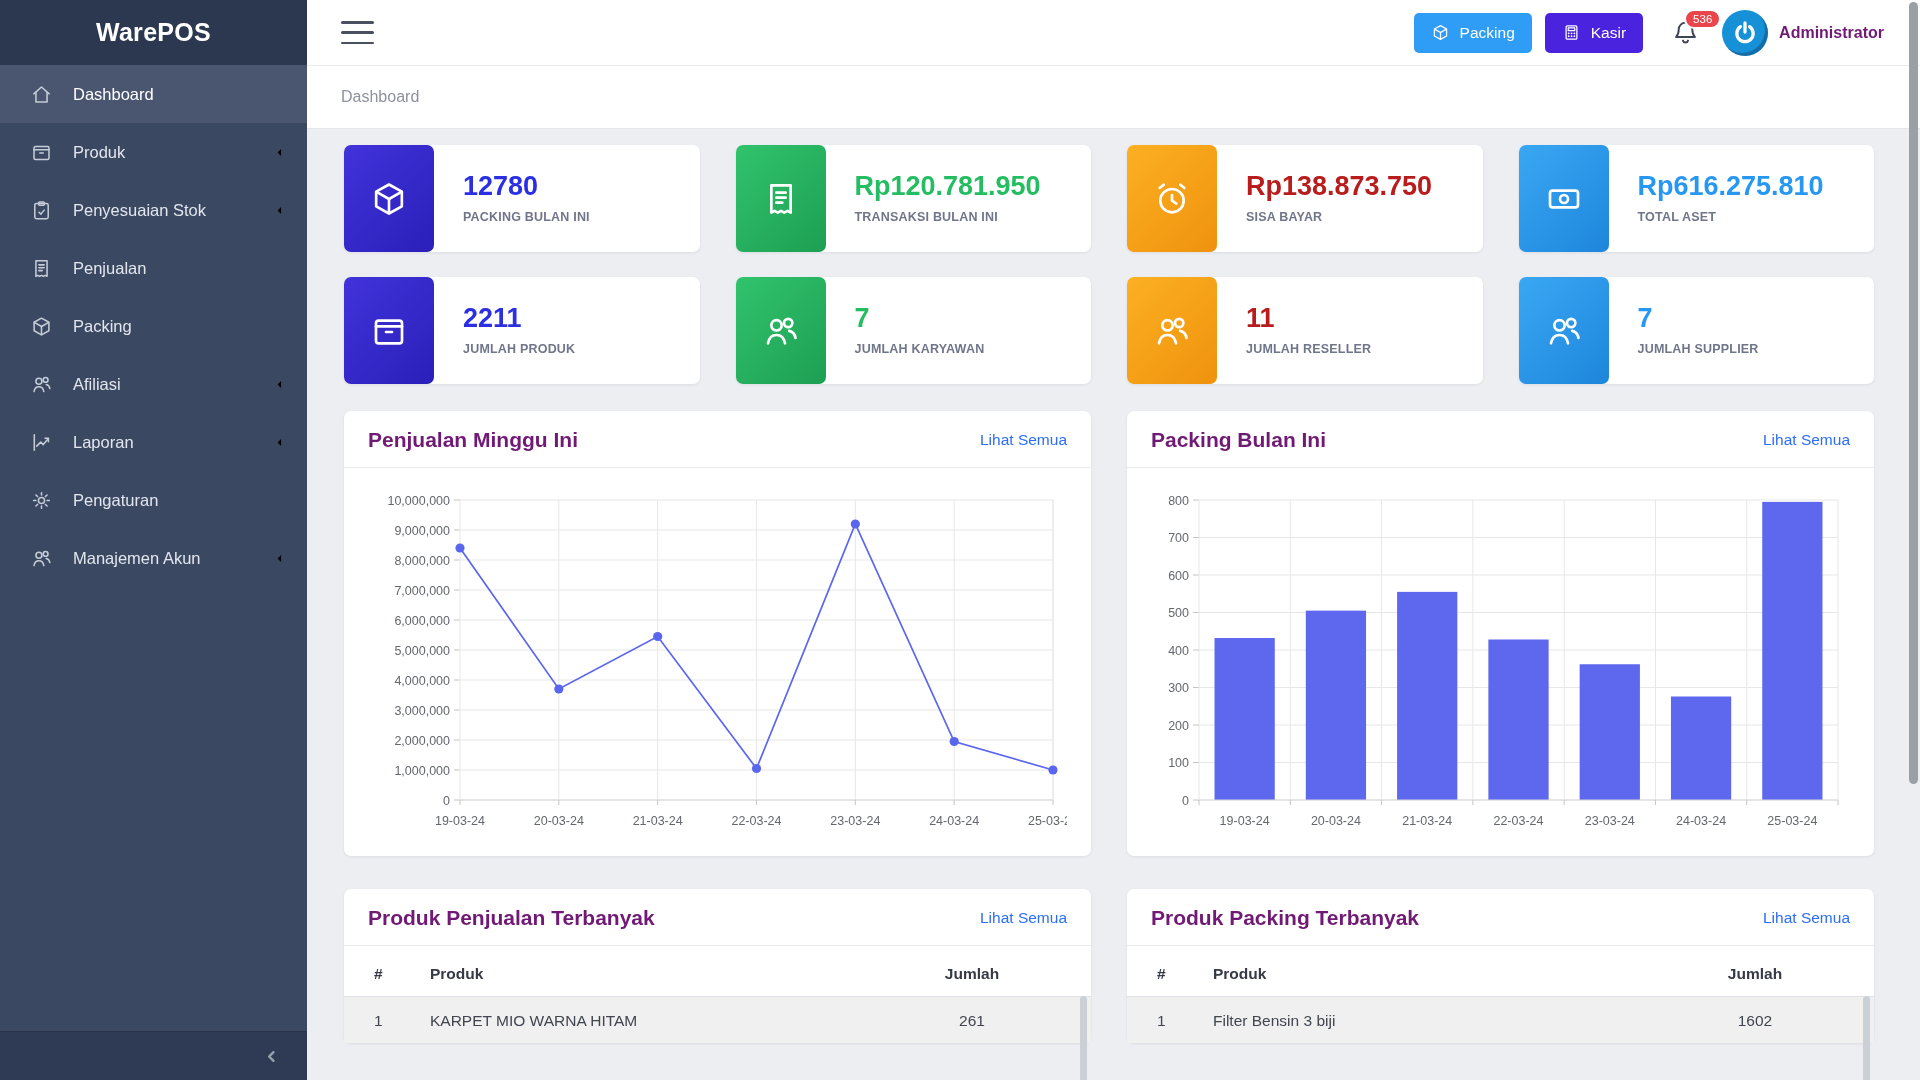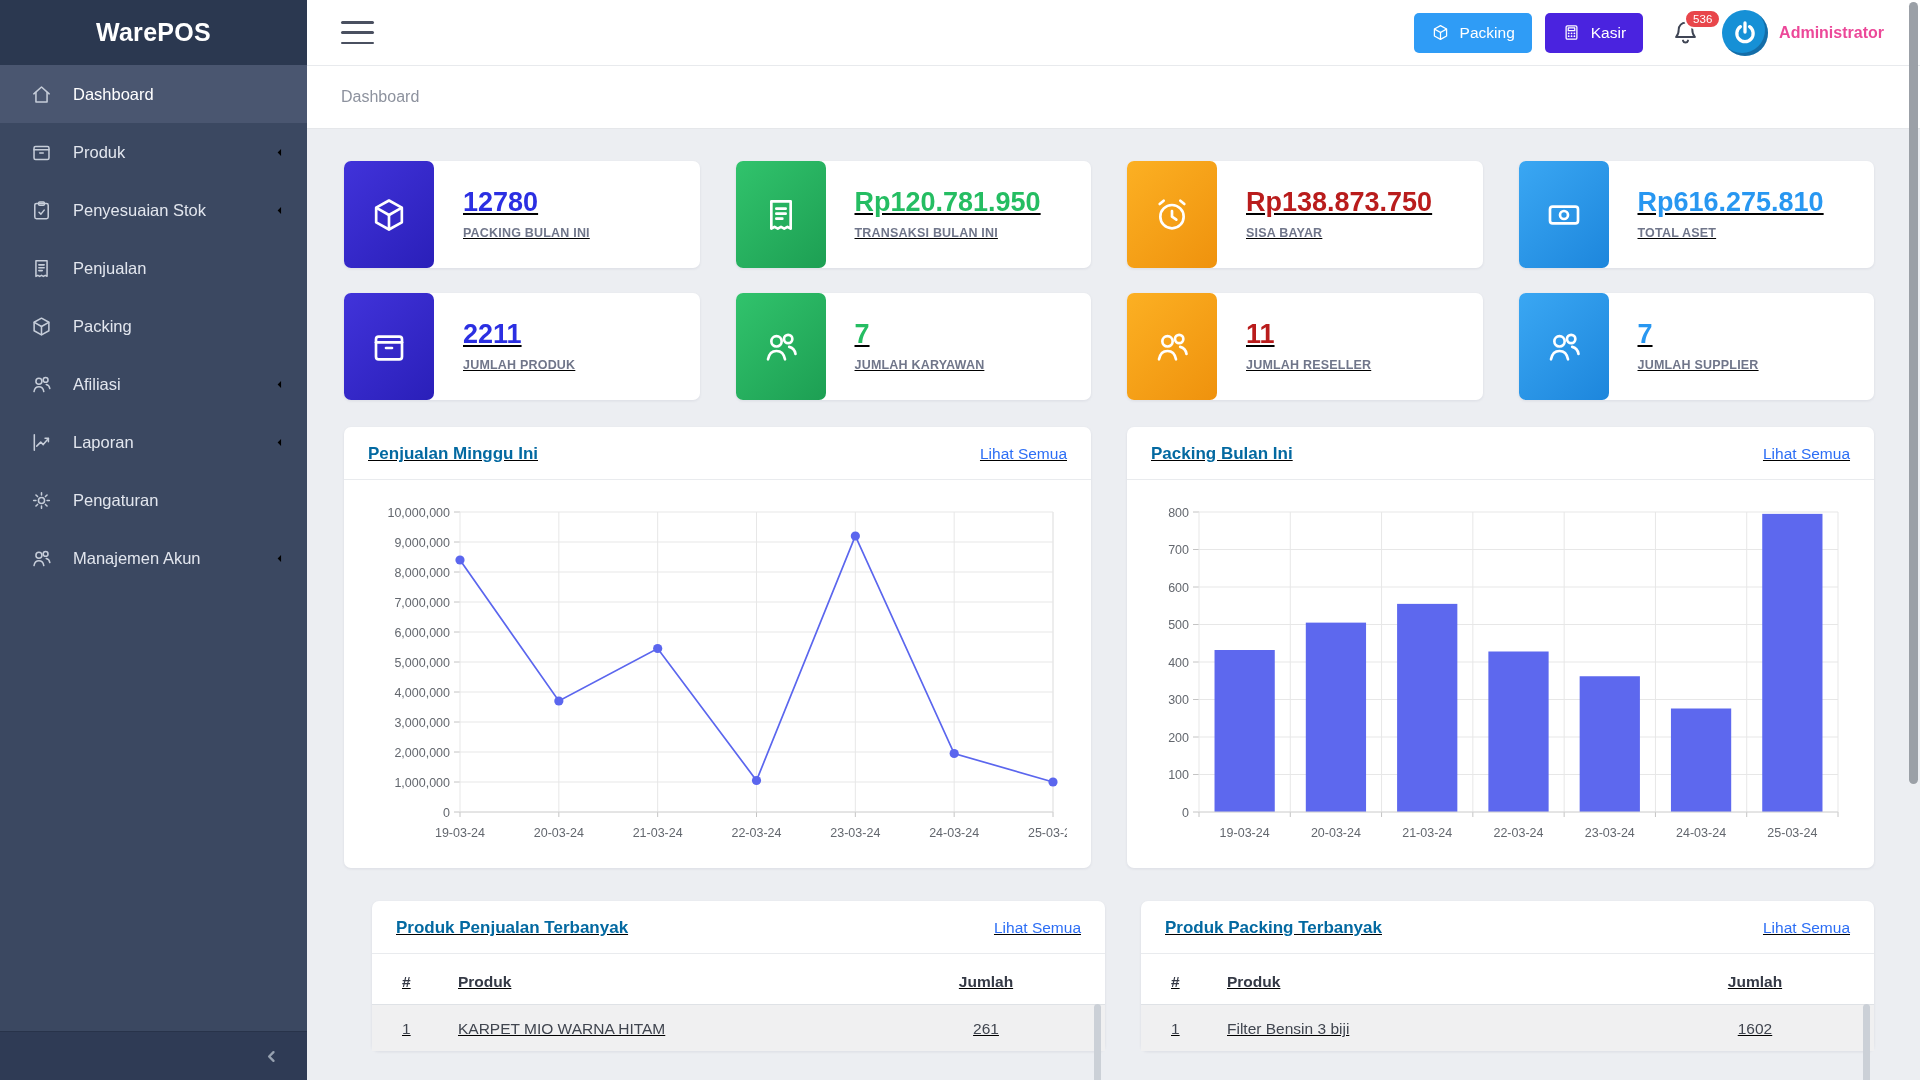--- a/index.html
+++ b/index.html
@@ -34,26 +34,26 @@
   .btn-packing{background:#2f9cf6;margin-right:13px;}
   .btn-kasir{background:#4a23df;margin-right:28px;}
   .bell-wrap{position:relative;margin-right:22px;cursor:pointer;}
   .bell-icn{display:block;width:29px;height:29px;color:#3f4554;}
   .badge{position:absolute;top:-9px;left:13px;background:#e8464b;color:#fff;font-size:11.5px;
     font-weight:normal;padding:2px 7px;border-radius:10px;border:2px solid #fff;}
   .avatar{width:46px;height:46px;border-radius:50%;background:#1690d6;display:flex;align-items:center;
     justify-content:center;margin-right:11px;cursor:pointer;box-shadow:inset -3px -3px 0 rgba(16,47,82,.35);}
   .avatar .power-icn{width:28px;height:28px;color:#fff;}
   .avatar .power-icn svg{stroke-width:2.8;}
-  .username{font-size:16px;font-weight:bold;color:#ec4899;}
+  .username{font-size:16px;font-weight:bold;color:#701a75;}
 
   .breadcrumb{height:62px;flex:none;background:#fff;border-bottom:1px solid #e5e7ea;
     display:flex;align-items:center;padding-left:34px;color:#8d929e;font-size:16px;}
 
-  .content{flex:1;padding:32px 46px 0 37px;overflow:hidden;text-decoration:underline;}
+  .content{flex:1;padding:16px 46px 0 37px;overflow:hidden;}
 
   
   .stats-grid{display:grid;grid-template-columns:repeat(4,1fr);gap:25px 36px;}
   .stat-card{background:#fff;border-radius:7px;height:107px;display:flex;
     box-shadow:0 1px 3px rgba(20,30,60,.08);}
   .stat-icon{width:90px;flex:none;border-radius:7px;display:flex;align-items:center;justify-content:center;color:#fff;}
   .stat-icon .icn{width:40px;height:40px;}
   .stat-info{display:flex;flex-direction:column;justify-content:center;padding-left:29px;min-width:0;}
   .stat-value{font-size:27px;font-weight:bold;line-height:1;}
   .stat-label{font-size:12.5px;font-weight:bold;color:#70768a;margin-top:10px;letter-spacing:.2px;white-space:nowrap;}
@@ -61,25 +61,25 @@
   .theme-indigo .stat-value{color:#2b2fe2;}
   .theme-green  .stat-icon{background:linear-gradient(135deg,#31c36c,#1d9f53);}
   .theme-green  .stat-value{color:#25bd62;}
   .theme-orange .stat-icon{background:linear-gradient(135deg,#fcb023,#ef920d);}
   .theme-orange .stat-value{color:#b91c1c;}
   .theme-blue   .stat-icon{background:linear-gradient(135deg,#3aa7f3,#1d86dc);}
   .theme-blue   .stat-value{color:#2897f1;}
 
   
   .charts-grid{display:grid;grid-template-columns:1fr 1fr;gap:36px;margin-top:27px;}
-  .tables-grid{display:grid;grid-template-columns:1fr 1fr;gap:36px;margin-top:33px;margin-left:28px;}
+  .tables-grid{display:grid;grid-template-columns:1fr 1fr;gap:36px;margin-top:33px;}
   .panel{background:#fff;border-radius:7px;box-shadow:0 1px 3px rgba(20,30,60,.08);}
   .panel-header{display:flex;align-items:center;justify-content:space-between;
     padding:17px 24px 15px;border-bottom:1px solid #e9ebee;}
-  .panel-title{font-size:17px;font-weight:bold;color:#0369a1;}
+  .panel-title{font-size:21px;font-weight:bold;color:#701a75;}
   .panel-link{color:#2c6ef5;font-size:15.5px;text-decoration:none;cursor:pointer;}
   .chart-body{padding:18px 24px 14px;}
   .chart-body svg{display:block;font-family:inherit;}
 
   
   .table-wrap{position:relative;padding-top:4px;}
   table{width:100%;border-collapse:collapse;font-size:15.5px;color:#40454f;}
   thead th{text-align:left;font-weight:bold;color:#353a46;border-bottom:1px solid #dfe2e6;}
   th,td{padding:15px 24px 13px;}
   th:first-child,td:first-child{width:56px;padding-left:30px;padding-right:0;}

